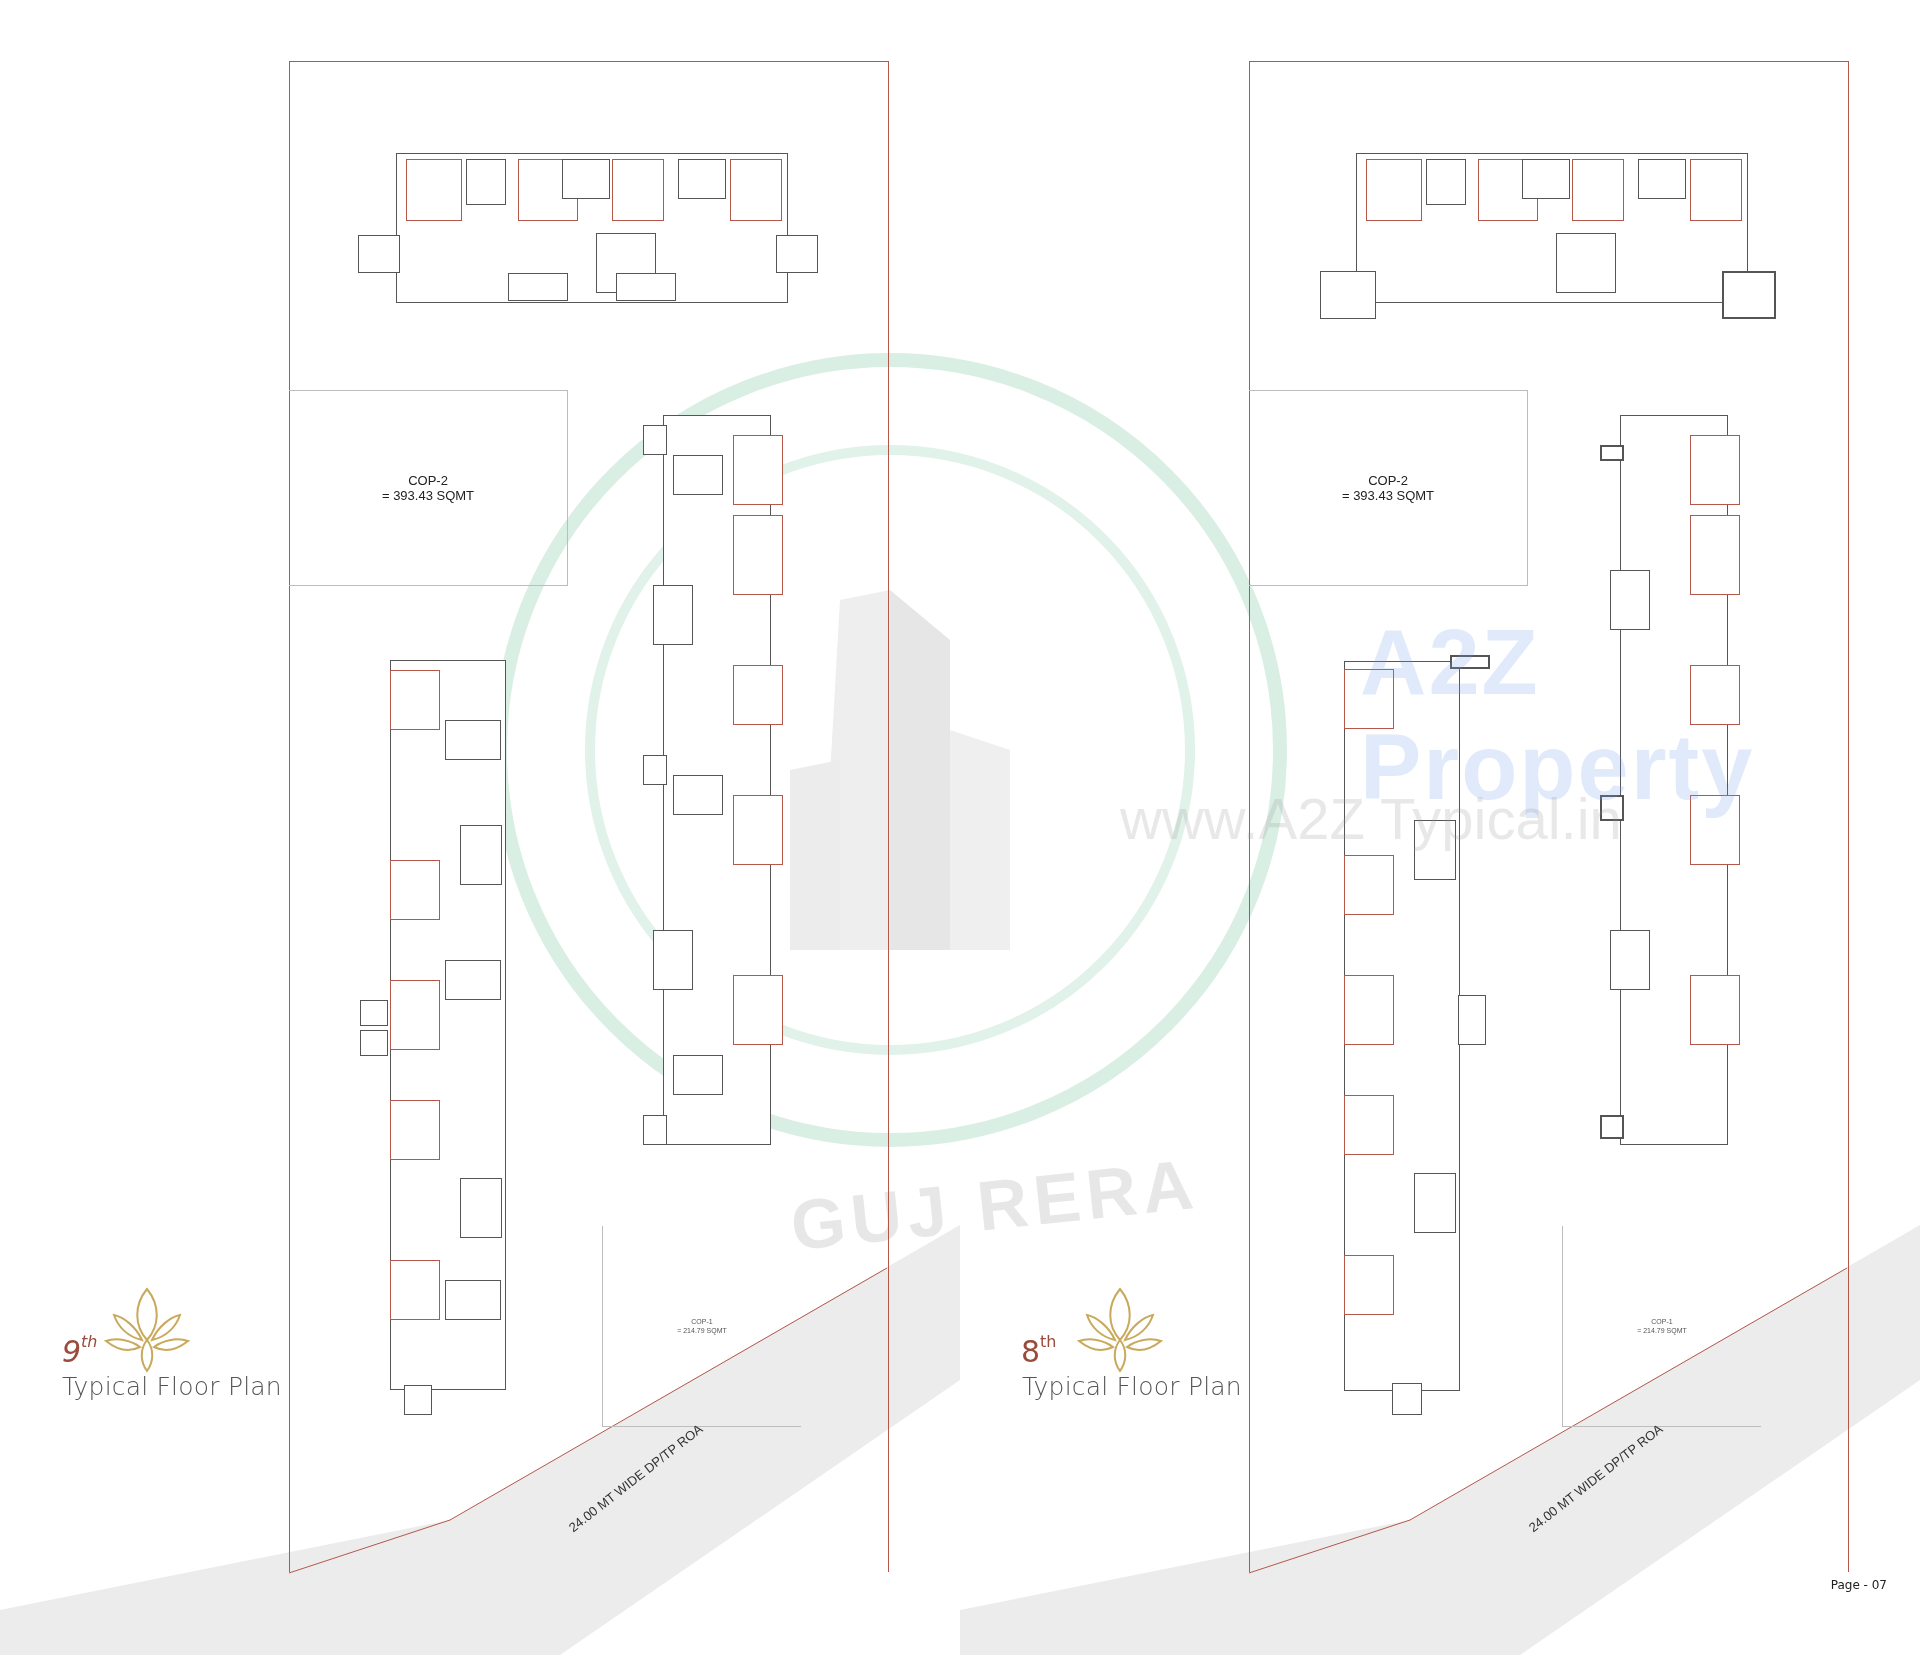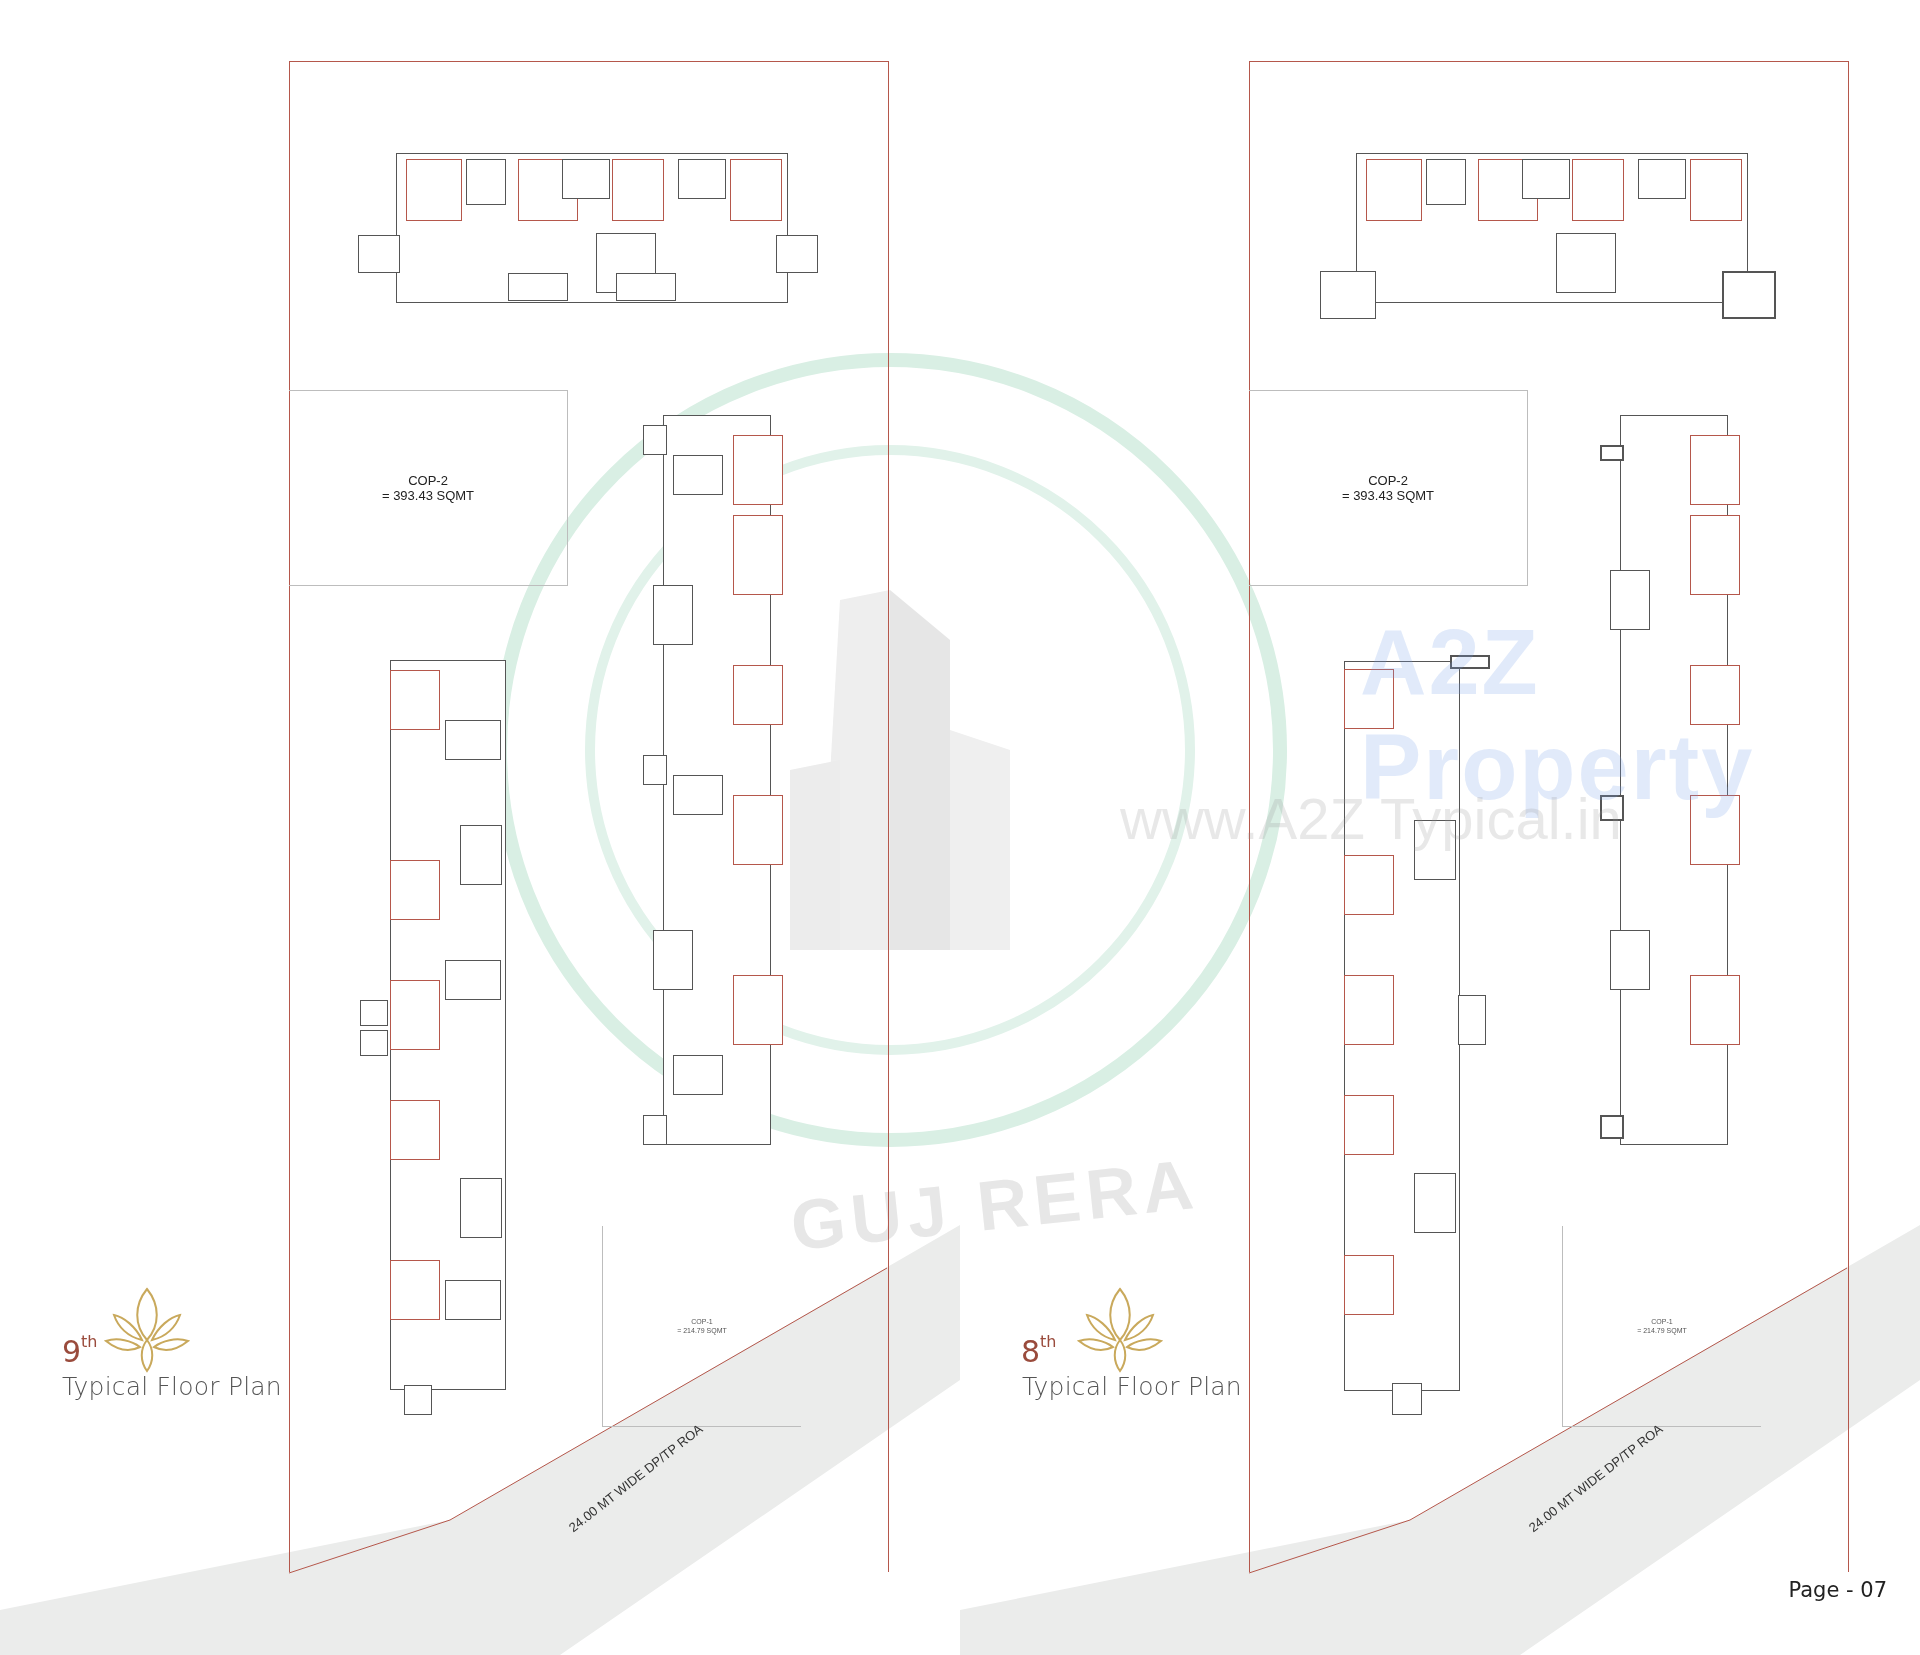--- a/index.html
+++ b/index.html
@@ -5,21 +5,21 @@
   html,body{margin:0;padding:0;background:#fff;}
   body{width:1920px;height:1655px;position:relative;overflow:hidden;font-family:"Liberation Sans",sans-serif;}
   .abs{position:absolute;}
   .plot{position:absolute;border-left:1px solid #b5574b;border-top:1px solid #b5574b;border-right:1px solid #b5574b;}
   .cop{position:absolute;border:1px solid #bdbdbd;display:flex;flex-direction:column;align-items:center;justify-content:center;color:#222;font-size:13px;line-height:15px;text-align:center;}
   .cop.small{font-size:7px;line-height:9px;border-top:none;color:#555;}
   .floor-title{position:absolute;color:#555;font-size:25px;font-family:"DejaVu Sans",sans-serif;font-weight:300;letter-spacing:0.2px;}
   .floor-num{position:absolute;color:#9a4b3c;font-size:30px;font-family:"DejaVu Sans",sans-serif;}
   .floor-num sup{font-size:16px;color:#9a4b3c;position:relative;top:-4px;}
   .road-label{position:absolute;font-size:13px;color:#333;transform-origin:left bottom;white-space:nowrap;}
-  .page-num{position:absolute;right:33px;top:1578px;font-size:21px;color:#222;font-family:"DejaVu Sans",sans-serif;}
+  .page-num{position:absolute;right:33px;top:1578px;font-size:12px;color:#222;font-family:"DejaVu Sans",sans-serif;}
   .wing{position:absolute;}
   .room{position:absolute;border:1px solid #555;background:#fff;box-sizing:border-box;}
   .room.red{border-color:#b5574b;}
   .watermark{position:absolute;pointer-events:none;}
 </style>
 </head>
 <body>
 
 <svg class="abs" style="left:0;top:0" width="1920" height="1655">
   <polygon points="0,1655 0,1610 450,1520 960,1225 960,1380 560,1655" fill="#ebeceb"></polygon>
@@ -103,21 +103,21 @@
 <svg class="abs" style="left:104px;top:1285px" width="86" height="90" viewBox="0 0 86 90">
   <g fill="none" stroke="#c9a95c" stroke-width="2">
     <path d="M43 4 C30 20 30 40 43 55 C56 40 56 20 43 4 Z"></path>
     <path d="M10 30 C20 32 32 42 38 55 C24 52 14 42 10 30 Z"></path>
     <path d="M76 30 C66 32 54 42 48 55 C62 52 72 42 76 30 Z"></path>
     <path d="M2 56 C14 52 28 56 36 62 C24 68 12 64 2 56 Z"></path>
     <path d="M84 56 C72 52 58 56 50 62 C62 68 74 64 84 56 Z"></path>
     <path d="M43 55 C36 64 36 76 43 86 C50 76 50 64 43 55 Z"></path>
   </g>
 </svg>
-<div class="floor-num" style="left:62px;top:1334px;">
+<div class="floor-num" style="left:62px;top:1334px;font-style:italic;">
   <span>9</span><sup>th</sup>
 </div>
 <div class="floor-title" style="left:62px;top:1372px;">Typical Floor Plan</div>
 <div class="road-label" style="left:575px;top:1520px;transform:rotate(-38deg);">24.00 MT WIDE DP/TP ROA</div>
 
 <div class="plot" style="left:1249px;top:61px;width:598px;height:1510px;border-bottom:none;"></div>
 <svg class="abs" style="left:0;top:0" width="1920" height="1655">
   <polyline points="1249,1573 1410,1520 1847,1268" fill="none" stroke="#b5574b" stroke-width="1"></polyline>
 </svg>
 

